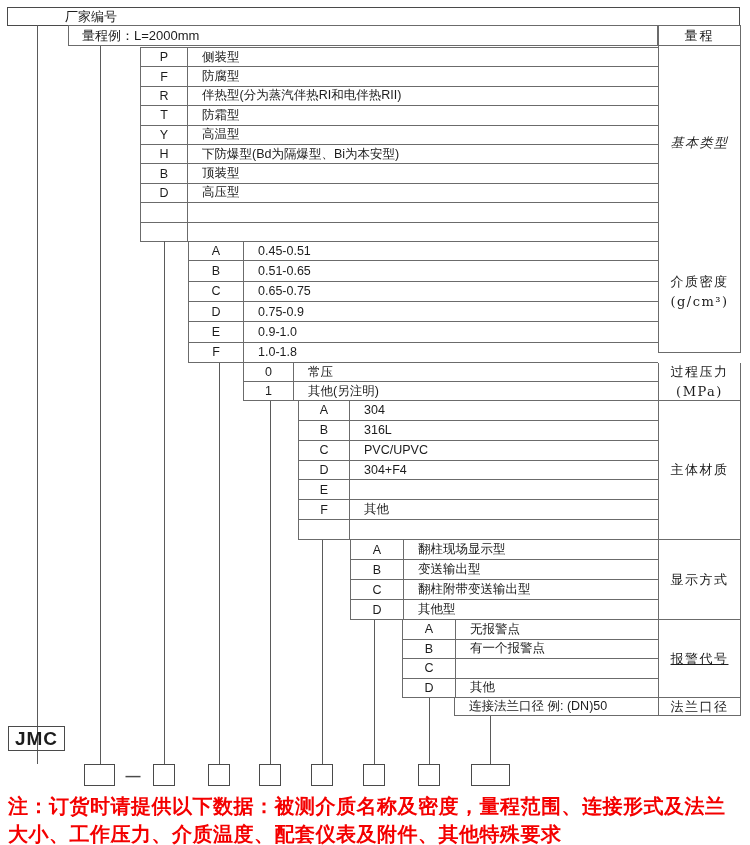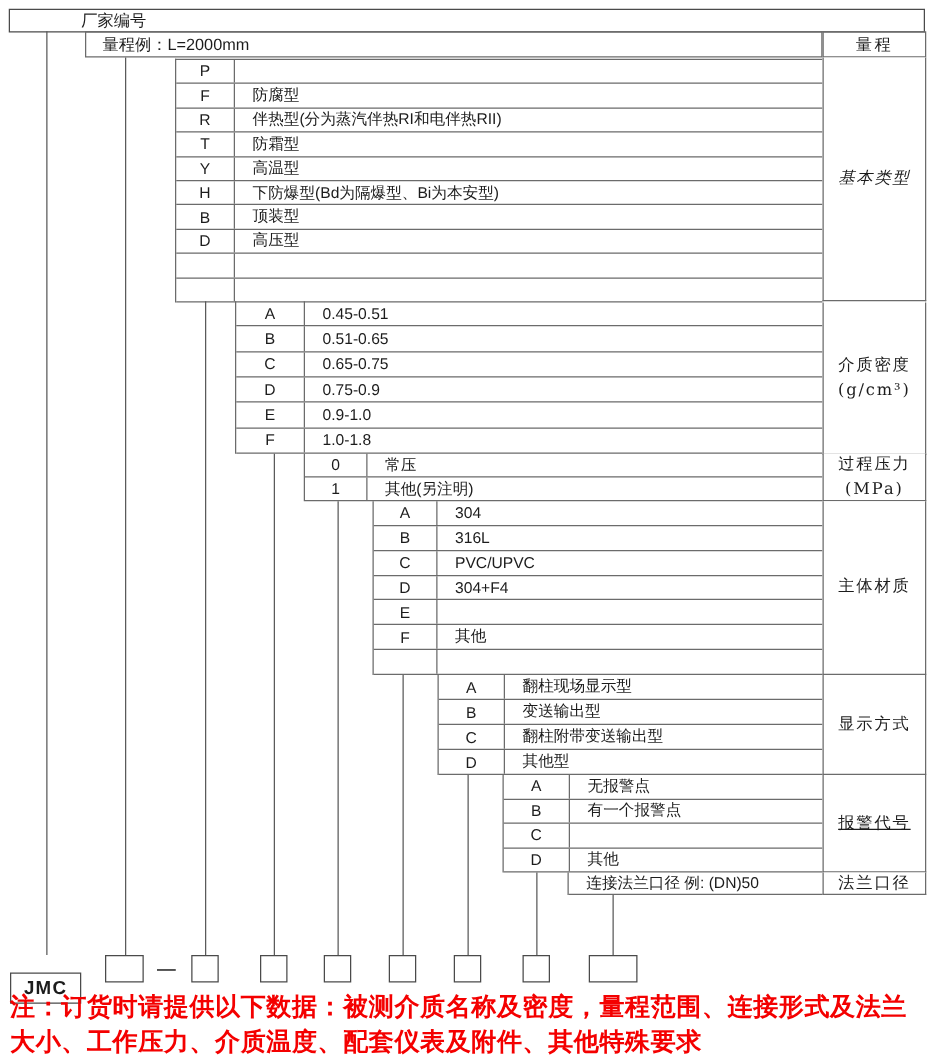--- a/index.html
+++ b/index.html
@@ -44,23 +44,23 @@
     background:#fff;
   }
   
   .vline{position:absolute;width:1px;background:#5a5a5a;}
   
   .bbox{
     position:absolute;top:764px;height:22px;box-sizing:border-box;
     border:1.5px solid #4a4a4a;background:#fff;
   }
   .jmcbox{
-    position:absolute;left:8px;top:778px;width:57px;height:25px;box-sizing:border-box;
+    position:absolute;left:8px;top:726px;width:57px;height:25px;box-sizing:border-box;
     border:1.5px solid #4a4a4a;display:flex;align-items:center;justify-content:center;
-    font-size:15px;font-weight:bold;letter-spacing:1px;
+    font-size:19px;font-weight:bold;letter-spacing:1px;
   }
   .dash{
     position:absolute;left:114px;top:764px;width:38px;height:22px;
     display:flex;align-items:center;justify-content:center;
     font-size:15px;font-weight:bold;color:#4a4a4a;
   }
   
   .note{
     position:absolute;left:8px;top:792px;width:740px;
     font-size:20px;font-weight:bold;line-height:28px;letter-spacing:0.5px;
@@ -78,20 +78,21 @@
     <span>量程例：L=2000mm</span>
   </div>
   <div class="abs rangelabel">
     <span>量程</span>
   </div>
 
   <div id="tables">
       <div class="sec topline" style="left: 140px; top: 47px; width: 518px;">
         <div class="trow" style="height: 19.4px;">
           <div class="tcode" style="width: 47px;">P</div>
+          <div class="tdesc">侧装型</div>
         </div>
         <div class="trow" style="height: 19.4px;">
           <div class="tcode" style="width: 47px;">F</div>
           <div class="tdesc">防腐型</div>
         </div>
         <div class="trow" style="height: 19.4px;">
           <div class="tcode" style="width: 47px;">R</div>
           <div class="tdesc">伴热型(分为蒸汽伴热RI和电伴热RII)</div>
         </div>
         <div class="trow" style="height: 19.4px;">
@@ -226,21 +227,21 @@
       <div class="sec" style="left: 454px; top: 698px; width: 204px;">
         <div class="trow" style="height: 18px;">
           <div class="tdesc">连接法兰口径 例: (DN)50</div>
         </div>
       </div>
     </div>
   <div id="labels">
       <div class="labelcell" style="top: 46px; height: 195px; font-style: italic;">
         <div>基本类型</div>
       </div>
-      <div class="labelcell" style="top: 242px; height: 122px;">
+      <div class="labelcell" style="top: 231px; height: 122px;">
         <div>介质密度</div>
         <div>(g/cm³)</div>
       </div>
       <div class="labelcell" style="top: 363px; height: 38px;">
         <div>过程压力</div>
         <div>(MPa)</div>
       </div>
       <div class="labelcell" style="top: 401px; height: 139px;">
         <div>主体材质</div>
       </div>

